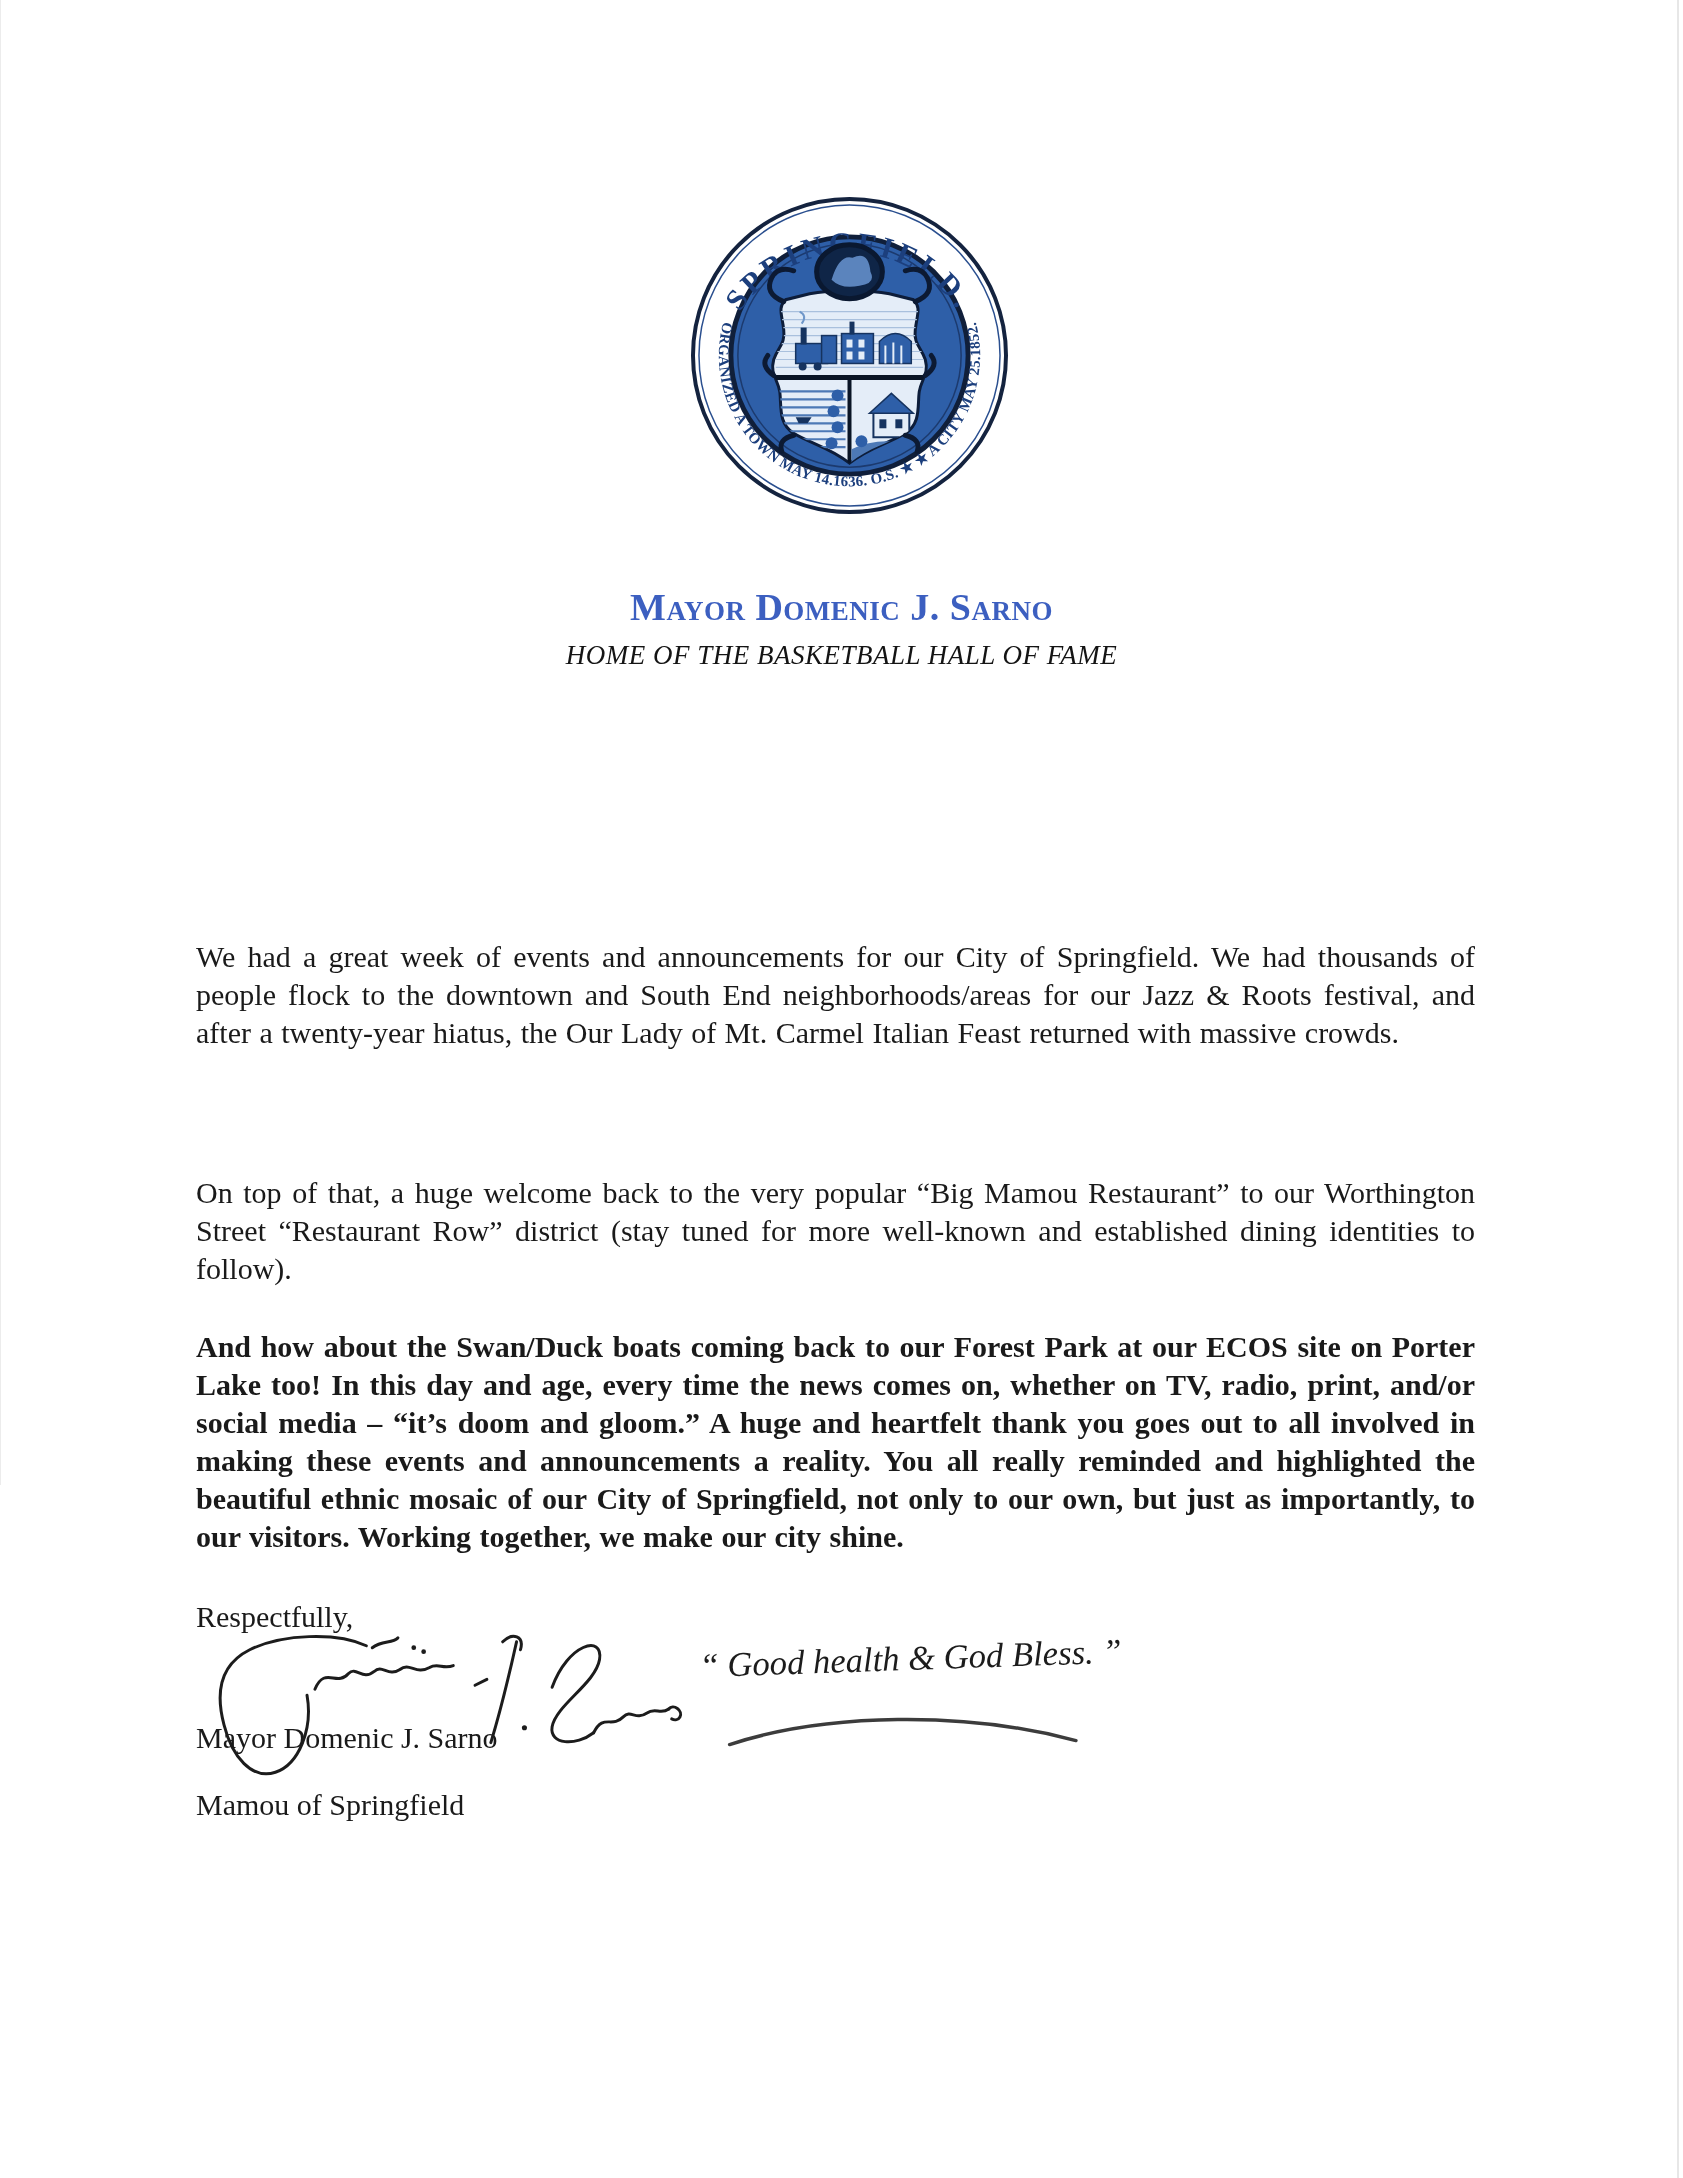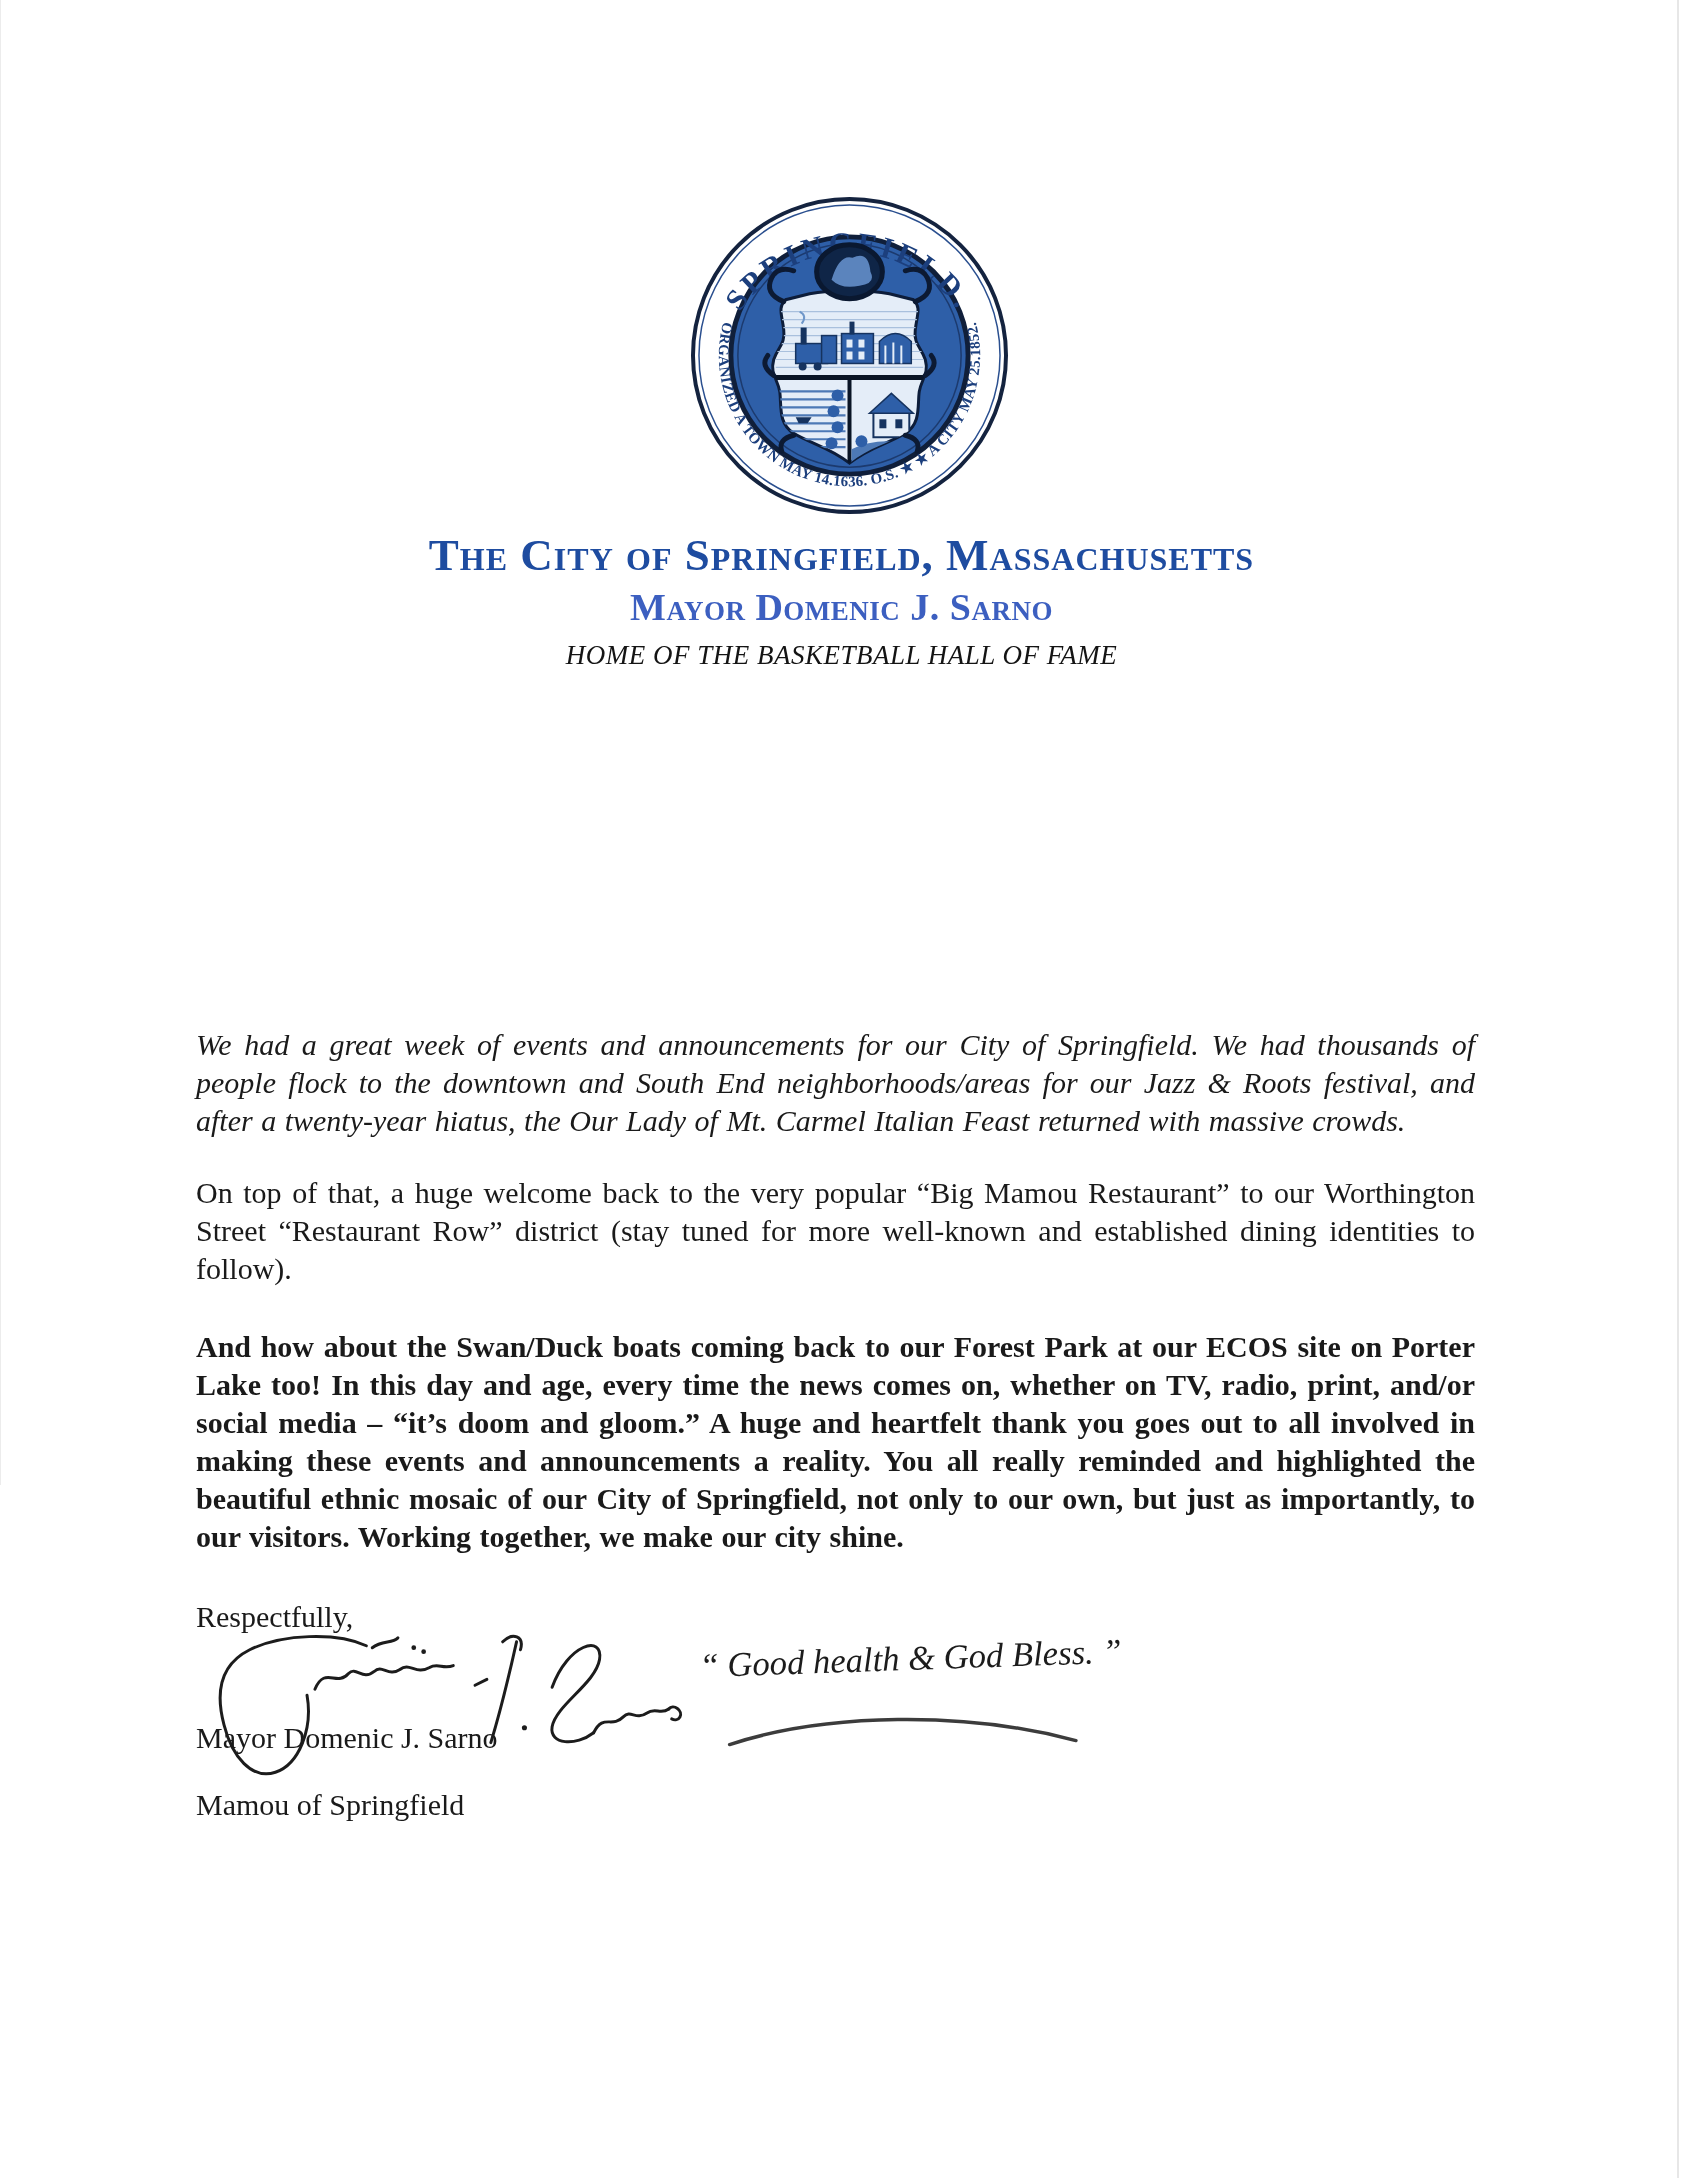--- a/index.html
+++ b/index.html
@@ -20,21 +20,21 @@
   .hdr{position:absolute;left:0;width:1683px;text-align:center;}
   .hdr-title{top:529px;font-size:45px;font-weight:700;letter-spacing:1px;font-variant:small-caps;color:#1e4ca0;}
   .hdr-sub{top:585px;font-size:38px;font-weight:600;letter-spacing:0.5px;font-variant:small-caps;color:#3c5fc0;}
   .hdr-tag{top:640px;font-size:27px;font-style:italic;font-weight:500;color:#141414;letter-spacing:0.5px;}
 
   .body-block{position:absolute;left:196px;width:1279px;font-size:30px;line-height:38px;}
   .justified{text-align:justify;text-justify:inter-word;word-spacing:1px;}
 
   .date-line{top:779px;}
   .subject-line{top:903px;}
-  .para1{top:1026px;font-style:italic;}
+  .para1{top:938px;}
   .para2{top:1174px;}
   .para3{top:1328px;font-weight:bold;}
   .closing-line{top:1598px;}
   .signed-name{top:1719px;}
   .signed-org{top:1786px;}
 
   .sig-wrap{position:absolute;left:188px;top:1626px;width:495px;height:168px;}
   .note-wrap{position:absolute;left:688px;top:1606px;width:574px;height:188px;}
 </style>
 </head>
@@ -144,21 +144,20 @@
         <path d="M 94,106 q -20,-8 -12,-24 q 6,-12 22,-7"></path>
         <path d="M 226,106 q 20,-8 12,-24 q -6,-12 -22,-7"></path>
         <path d="M 84,180 q -14,-10 -6,-20"></path>
         <path d="M 236,180 q 14,-10 6,-20"></path>
         <path d="M 104,240 q -16,4 -12,16"></path>
         <path d="M 216,240 q 16,4 12,16"></path>
       </g>
     </svg>
   </div>
 
-  <div class="hdr hdr-title">The City of Springfield, Massachusetts</div>
   <div class="hdr hdr-sub">Mayor Domenic J. Sarno</div>
   <div class="hdr hdr-tag">HOME OF THE BASKETBALL HALL OF FAME</div>
 
   <div class="body-block para1 justified">We had a great week of events and announcements for our City of Springfield. We had thousands of people flock to the downtown and South End neighborhoods/areas for our Jazz &amp; Roots festival, and after a twenty-year hiatus, the Our Lady of Mt. Carmel Italian Feast returned with massive crowds.</div>
   <div class="body-block para2 justified">On top of that, a huge welcome back to the very popular “Big Mamou Restaurant” to our Worthington Street “Restaurant Row” district (stay tuned for more well-known and established dining identities to follow).</div>
   <div class="body-block para3 justified">And how about the Swan/Duck boats coming back to our Forest Park at our ECOS site on Porter Lake too! In this day and age, every time the news comes on, whether on TV, radio, print, and/or social media – “it’s doom and gloom.” A huge and heartfelt thank you goes out to all involved in making these events and announcements a reality. You all really reminded and highlighted the beautiful ethnic mosaic of our City of Springfield, not only to our own, but just as importantly, to our visitors. Working together, we make our city shine.</div>
   <div class="body-block closing-line">Respectfully,</div>
   <div class="body-block signed-name">Mayor Domenic J. Sarno</div>
   <div class="body-block signed-org">Mamou of Springfield</div>
 

